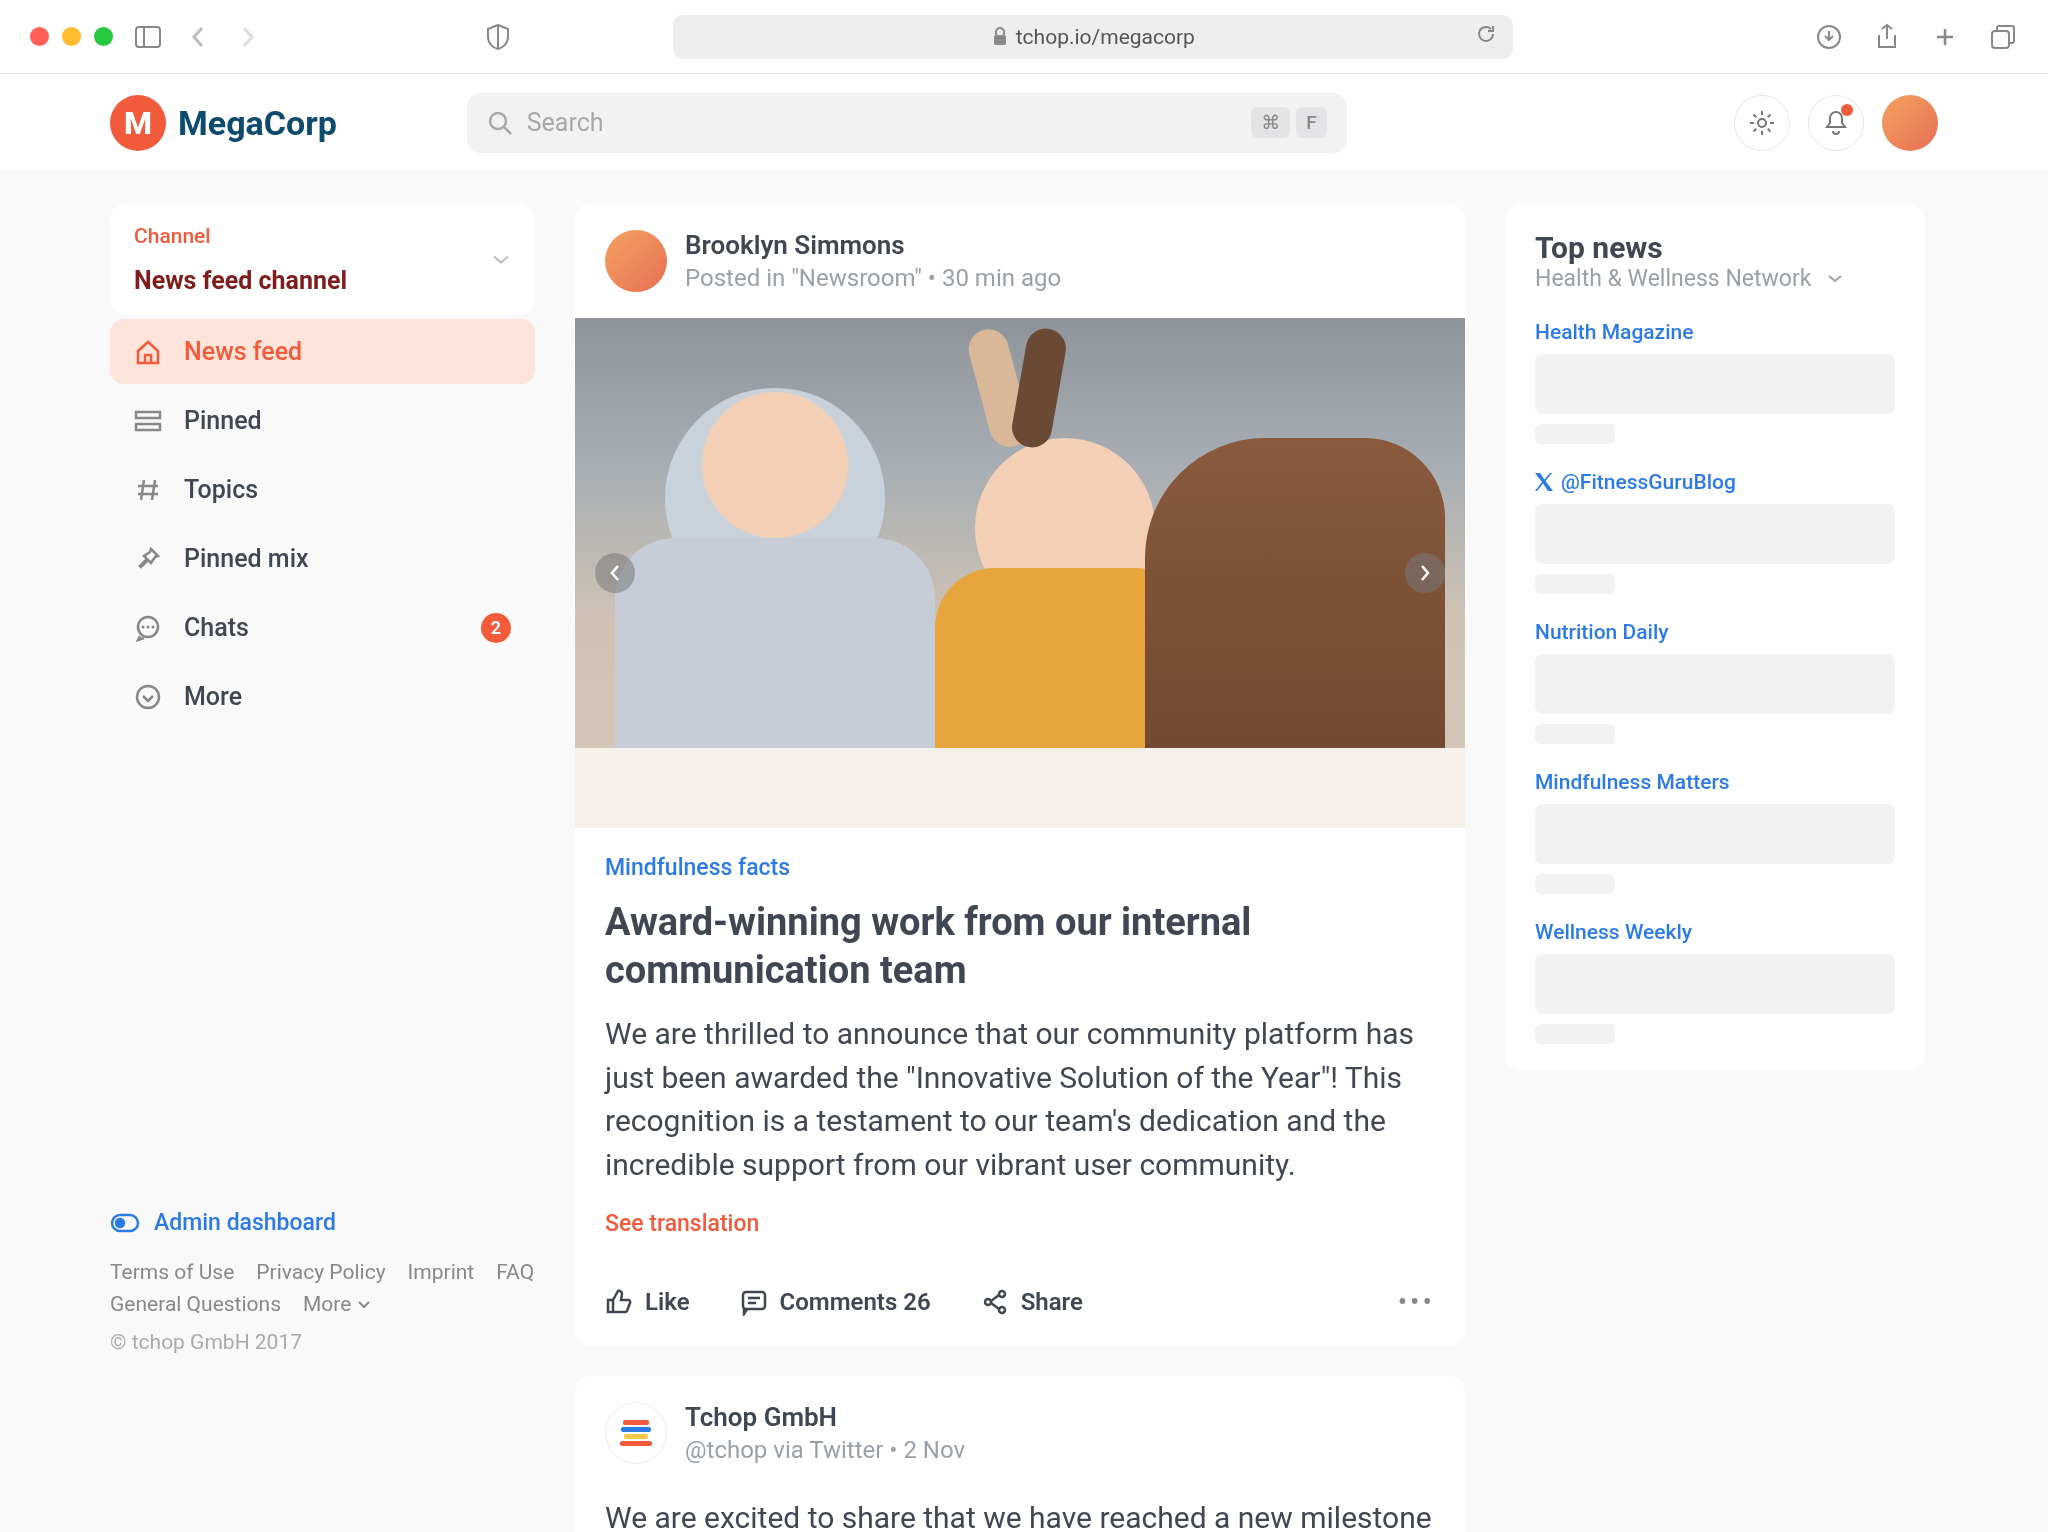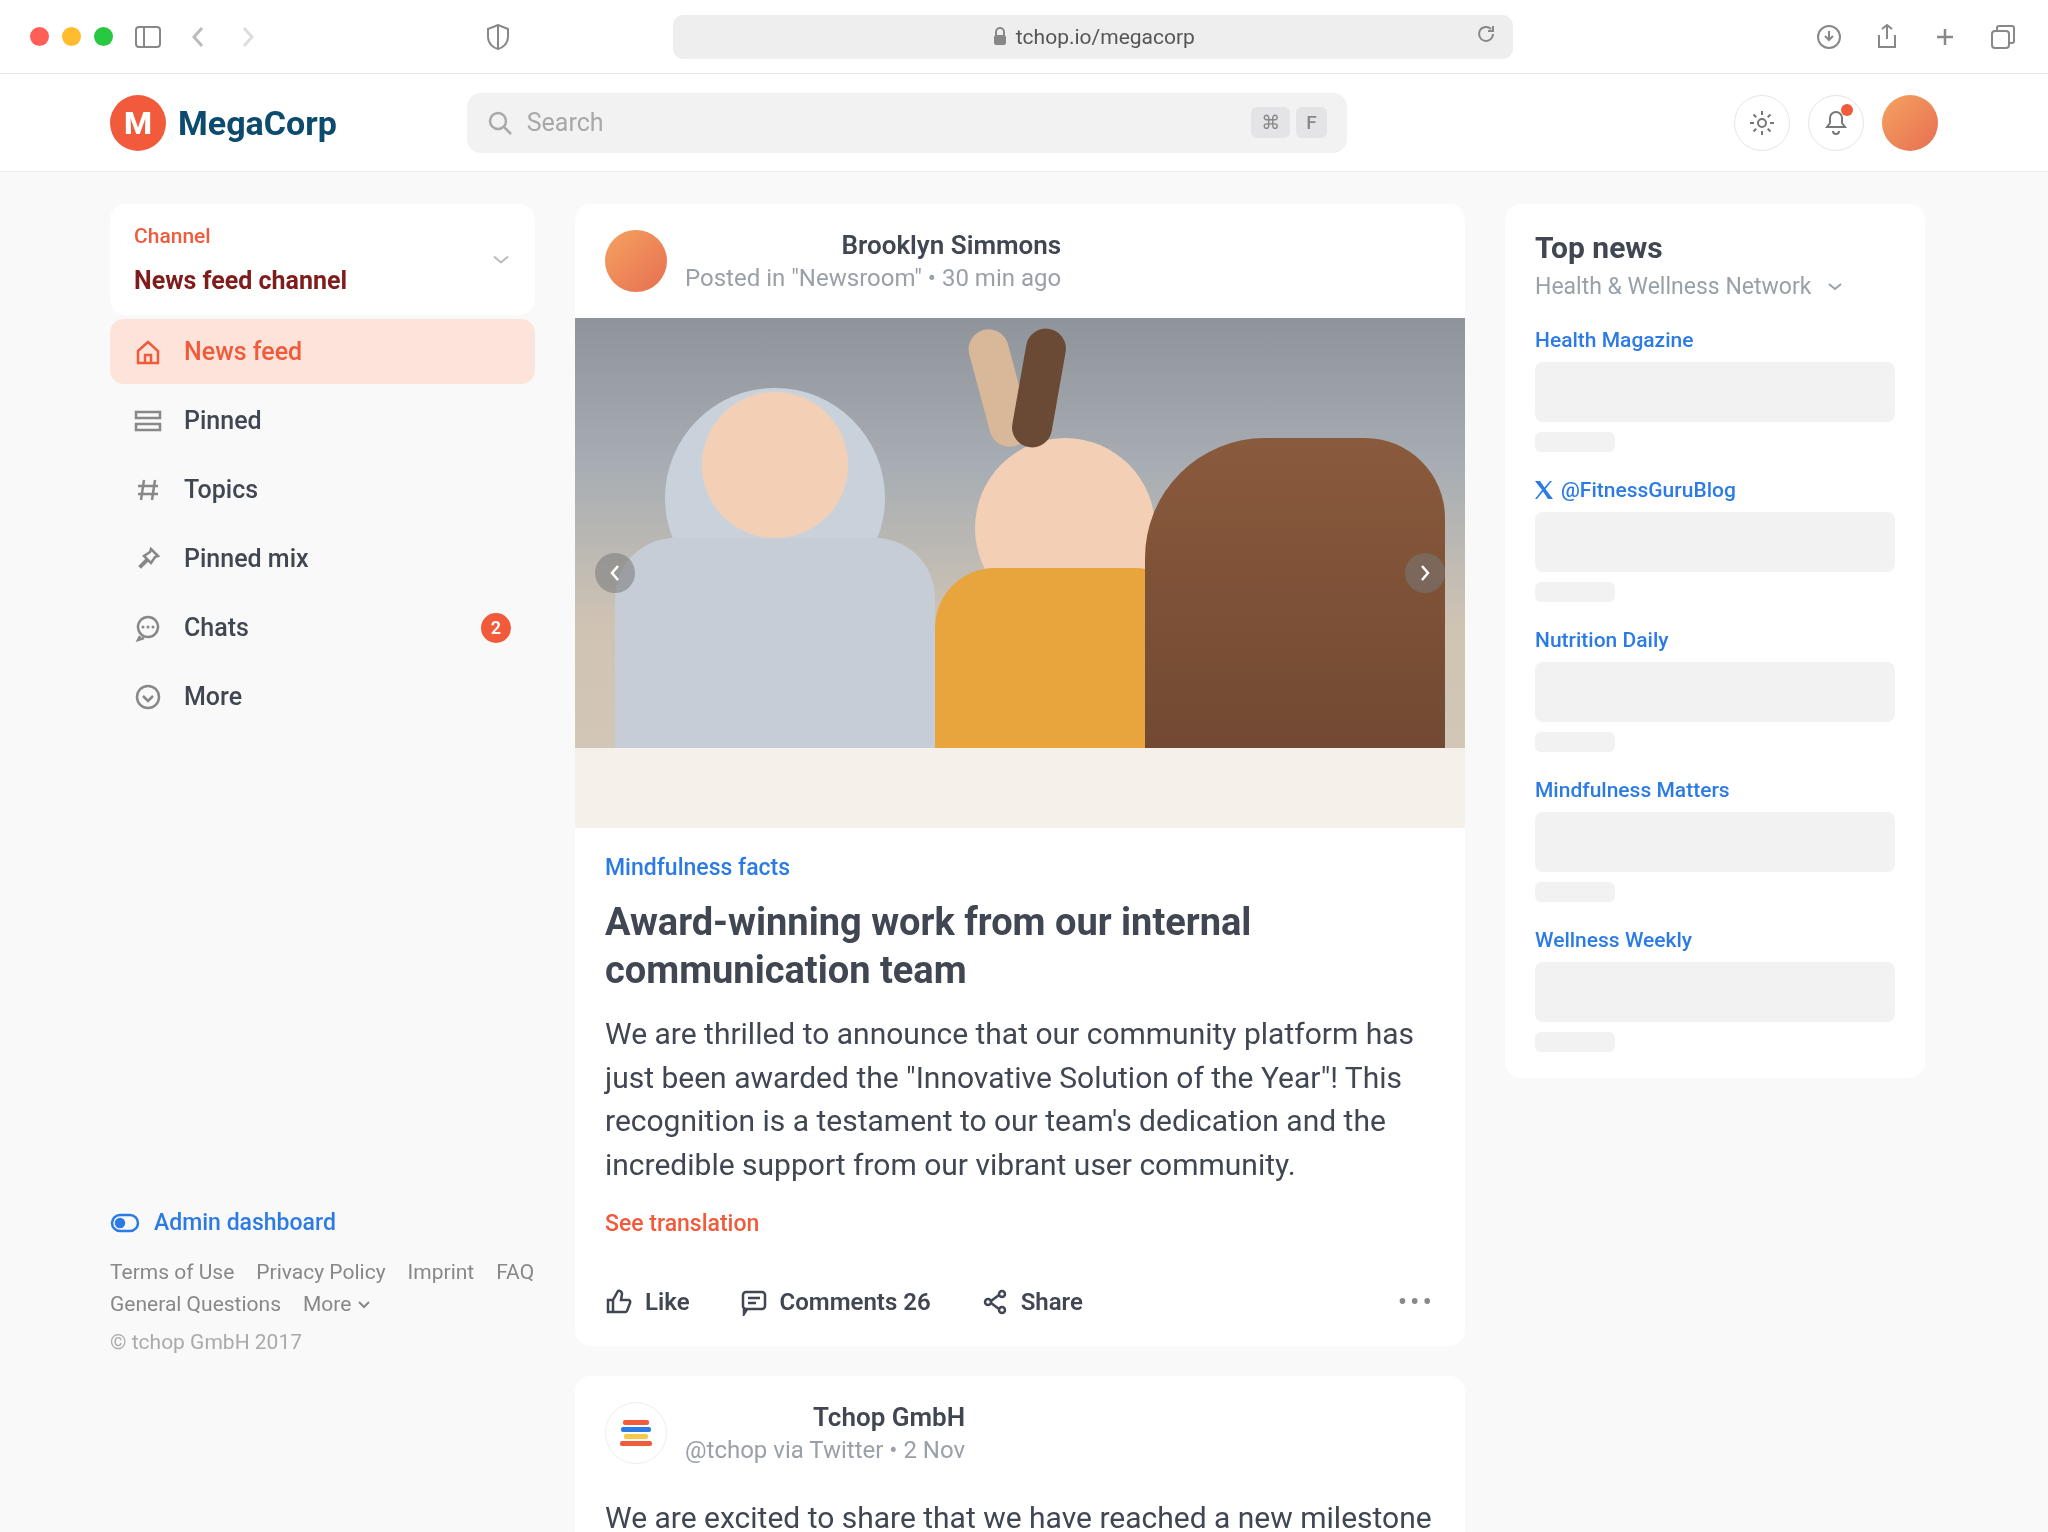--- a/index.html
+++ b/index.html
@@ -49,39 +49,39 @@
 .footer-links { display: flex; flex-wrap: wrap; gap: 8px 22px; color: #888; font-size: 21px; margin-bottom: 14px; }
 .footer-links span { cursor: pointer; }
 .copyright { color: #aaa; font-size: 21px; }
 
 .feed { flex: 1; max-width: 890px; display: flex; flex-direction: column; gap: 30px; }
 .post { background: #fff; border-radius: 16px; overflow: hidden; }
 .post-header { display: flex; align-items: center; gap: 18px; padding: 26px 30px; }
 .post-avatar { width: 62px; height: 62px; border-radius: 50%; background: linear-gradient(135deg,#f4a261,#e76f51); }
 .post-avatar.company { background: #fff; border: 1px solid #eee; display: flex; align-items: center; justify-content: center; flex-direction: column; gap: 2px; }
 .book-line { height: 5px; border-radius: 2px; }
-.post-author { color: #404652; font-size: 26px; font-weight: 600; text-align: right; }
+.post-author { color: #404652; font-size: 26px; font-weight: 600; }
 .post-meta { color: #9aa0a8; font-size: 24px; margin-top: 4px; }
 .post-image { width: 100%; height: 510px; position: relative; background: linear-gradient(180deg,#8e9499 0%,#a8aeb3 30%,#cfc3b4 60%,#d4c8b9 100%); overflow: hidden; }
 .carousel-btn { position: absolute; top: 50%; transform: translateY(-50%); width: 40px; height: 40px; border-radius: 50%; background: rgba(120,120,120,0.55); color: #fff; display: flex; align-items: center; justify-content: center; cursor: pointer; }
 .carousel-btn.left { left: 20px; } .carousel-btn.right { right: 20px; }
 .post-body { padding: 26px 30px; }
 .post-tag { color: #2c7be5; font-size: 23px; font-weight: 500; }
 .post-title { color: #404652; font-size: 38px; font-weight: 700; margin-top: 18px; line-height: 1.25; }
 .post-text { color: #404652; font-size: 30px; margin-top: 18px; line-height: 1.45; }
 .translate-link { color: #f15a3a; font-size: 23px; font-weight: 500; margin-top: 24px; cursor: pointer; }
 .post-actions { display: flex; align-items: center; gap: 50px; padding: 22px 30px 28px; }
 .action { display: flex; align-items: center; gap: 12px; color: #404652; font-size: 24px; font-weight: 600; cursor: pointer; }
 .action svg { width: 28px; height: 28px; }
 .post-more { margin-left: auto; color: #888; cursor: pointer; font-size: 28px; letter-spacing: 3px; }
 
 .rightbar { width: 420px; }
 .news-box { background: #fff; border-radius: 16px; padding: 26px 30px; }
 .news-title { color: #404652; font-size: 30px; font-weight: 700; }
-.news-sub { color: #9aa0a8; font-size: 23px; margin-top: 8px; display: flex; align-items: center; gap: 16px; cursor: pointer; }
+.news-sub { color: #9aa0a8; font-size: 23px; display: flex; align-items: center; gap: 16px; cursor: pointer; }
 .news-list { margin-top: 28px; display: flex; flex-direction: column; gap: 26px; }
 .news-item { display: flex; flex-direction: column; gap: 10px; }
 .news-source { color: #2c7be5; font-size: 21px; font-weight: 500; display: flex; align-items: center; gap: 8px; }
 .skeleton-lg { background: #f2f2f3; height: 60px; border-radius: 8px; }
 .skeleton-sm { background: #f2f2f3; height: 20px; width: 80px; border-radius: 6px; }
 </style>
 </head>
 <body>
 
 <div class="browser-chrome">

